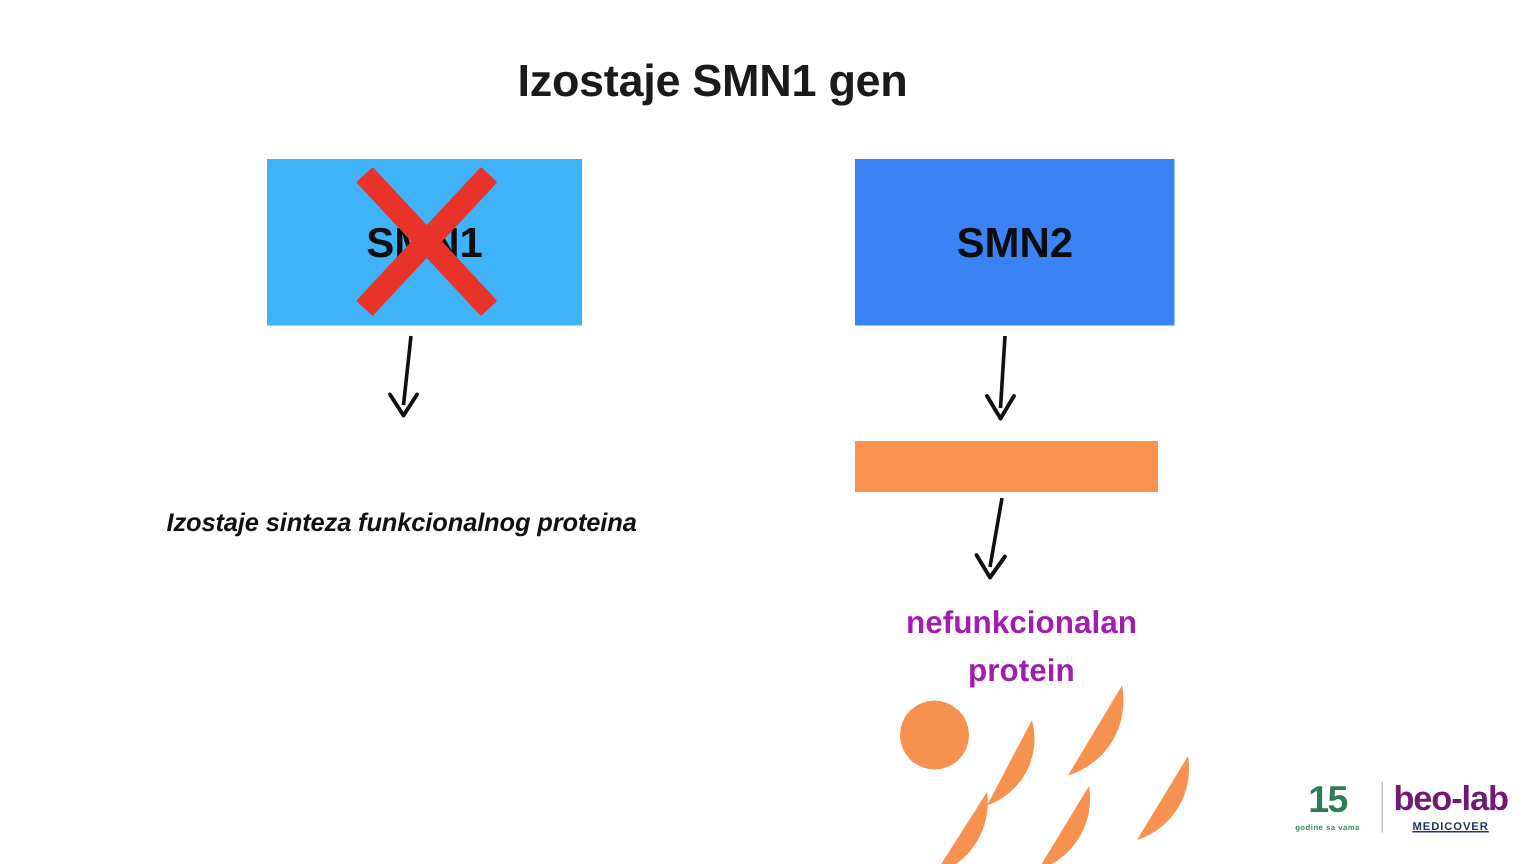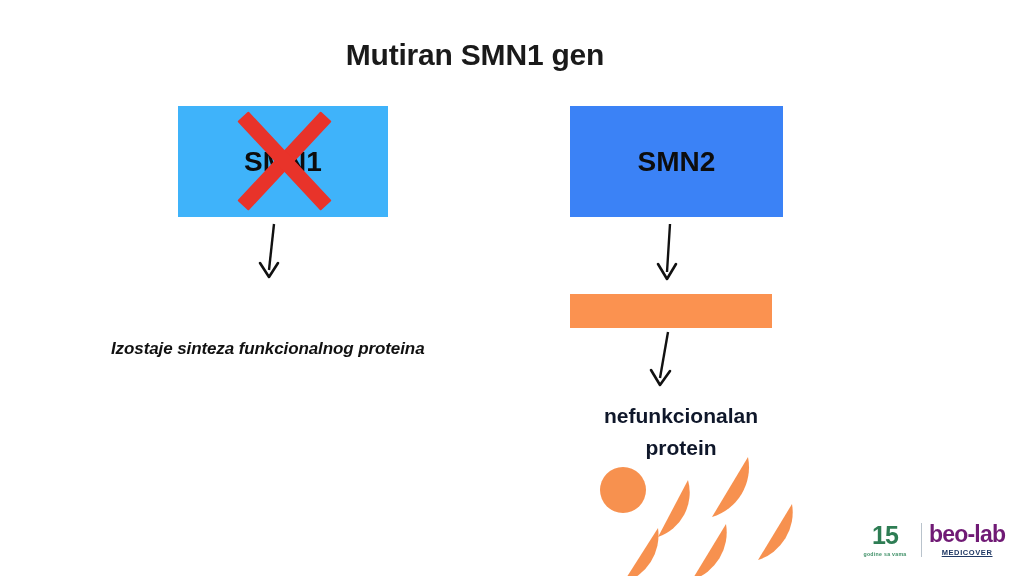--- a/index.html
+++ b/index.html
@@ -118,42 +118,42 @@
   }
   #caption-right {
     position: absolute;
     left: 556px;
     top: 400px;
     width: 250px;
     text-align: center;
     font-size: 21px;
     font-weight: bold;
     line-height: 32px;
-    color: #0f172a;
+    color: #a21caf;
   }
   #caption-right .line { display: block; }
 
   
   #protein-cluster {
     position: absolute;
     left: 596px;
     top: 452px;
     width: 200px;
     height: 124px;
   }
 
   
   #logo {
     position: absolute;
     left: 856px;
-    top: 523px;
+    top: 503px;
     width: 152px;
     height: 52px;
     display: flex;
-    align-items: flex-start;
+    align-items: flex-end;
   }
   #logo-15 {
     width: 58px;
     display: flex;
     flex-direction: column;
     align-items: center;
     justify-content: center;
   }
   #logo-15-num {
     font-size: 25px;
@@ -195,21 +195,21 @@
     letter-spacing: 0.6px;
     margin-top: 2px;
     text-decoration: underline;
   }
 </style>
 </head>
 <body>
 
 <div class="stage">
 
-  <div class="title">Mutiran SMN1 gen</div>
+  <div class="title">Izostaje SMN1 gen</div>
 
   <div class="gene-box" id="smn1-box">
     <span id="smn1-label">SMN1</span>
   </div>
 
   <div class="cross">
     <span class="a"></span>
     <span class="b"></span>
   </div>
 

